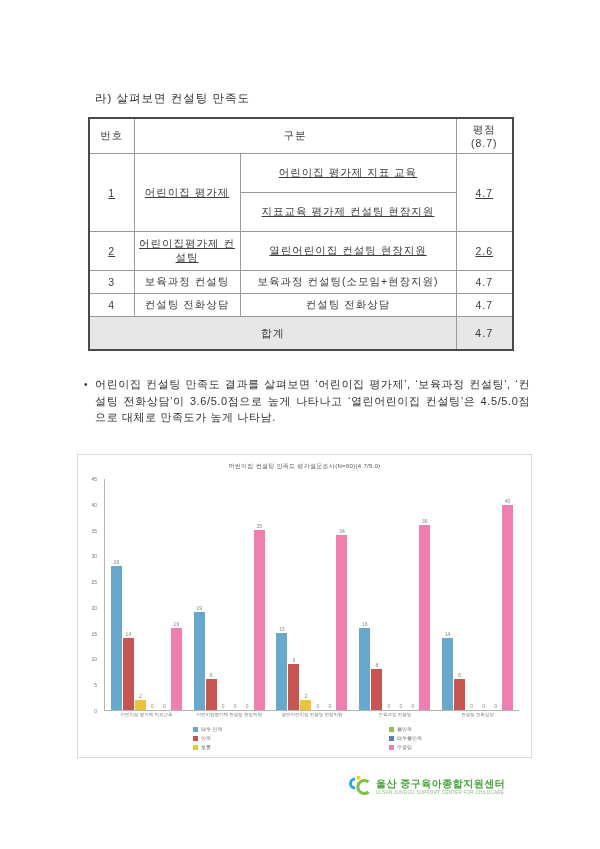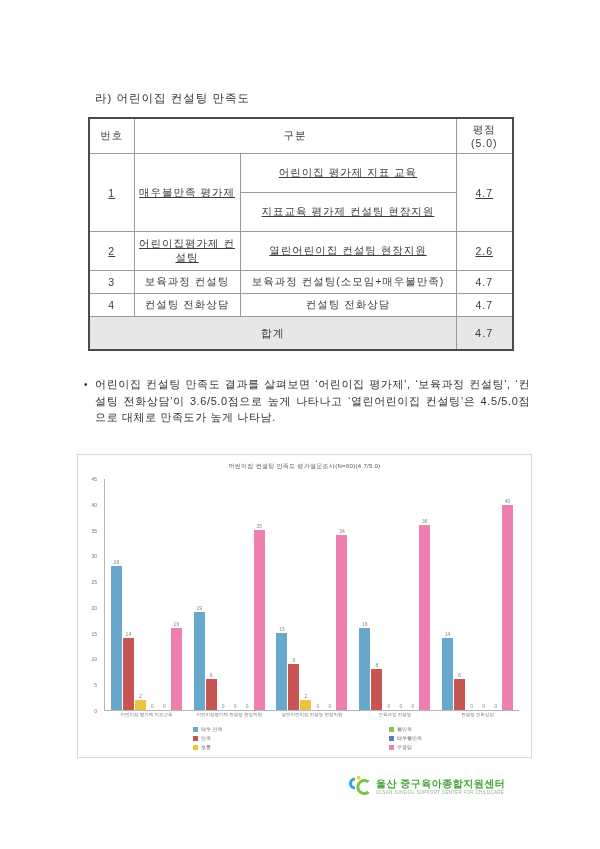--- a/index.html
+++ b/index.html
@@ -59,55 +59,55 @@
   .footer-logo{position:absolute;left:345px;top:775px;display:flex;align-items:center;gap:5px;}
   .org-text{display:flex;flex-direction:column;}
   .org-name{font-size:10px;font-weight:bold;color:#44a437;letter-spacing:0.5px;line-height:1.2;}
   .org-sub{font-size:4.5px;color:#8fb48a;letter-spacing:0.3px;}
 </style>
 </head>
 <body>
 
 <div class="page">
 
-  <div class="doc-title">라) 어린이집 컨설팅 만족도</div>
+  <div class="doc-title">라) 살펴보면 컨설팅 만족도</div>
 
   <div class="tbl-wrap">
     <table class="satisfaction">
       <colgroup>
         <col class="col-no">
           <col class="col-cat">
           <col class="col-detail">
           <col class="col-score">
       </colgroup>
       <tbody>
           <tr>
         <th>번호</th>
         <th colspan="2">구분</th>
-        <th>평점(5.0)</th>
+        <th>평점(8.7)</th>
       </tr>
       <tr class="row-tall">
         <td rowspan="2">1</td>
-        <td rowspan="2">매우불만족 평가제</td>
+        <td rowspan="2">어린이집 평가제</td>
         <td>어린이집 평가제 지표 교육</td>
         <td rowspan="2">4.7</td>
       </tr>
       <tr class="row-tall">
         <td>지표교육 평가제 컨설팅 현장지원</td>
       </tr>
       <tr class="row-tall">
         <td>2</td>
         <td>어린이집평가제 컨설팅</td>
         <td>열린어린이집 컨설팅 현장지원</td>
         <td>2.6</td>
       </tr>
       <tr>
         <td>3</td>
         <td>보육과정 컨설팅</td>
-        <td>보육과정 컨설팅(소모임+매우불만족)</td>
+        <td>보육과정 컨설팅(소모임+현장지원)</td>
         <td>4.7</td>
       </tr>
       <tr>
         <td>4</td>
         <td>컨설팅 전화상담</td>
         <td>컨설팅 전화상담</td>
         <td>4.7</td>
       </tr>
       <tr class="total-row">
         <td colspan="3">합계</td>

